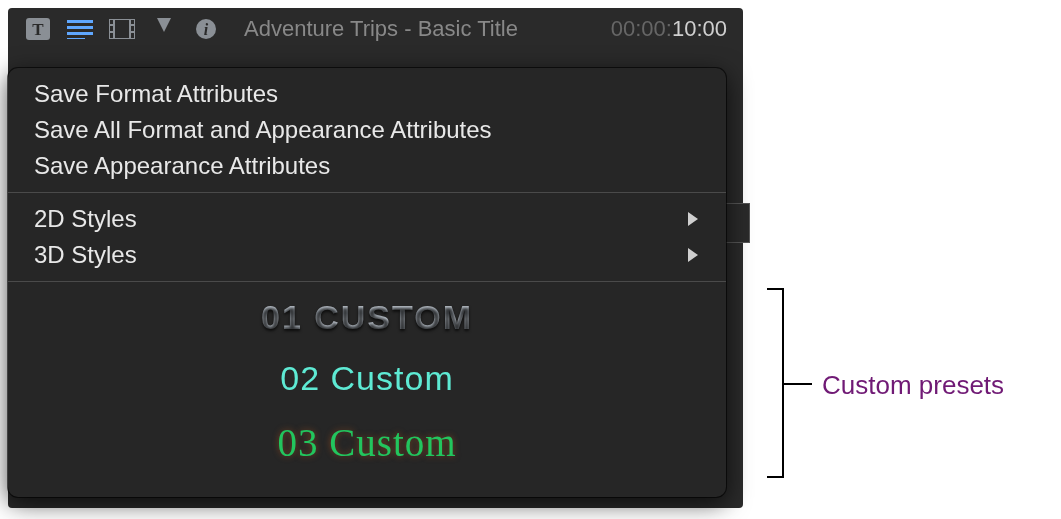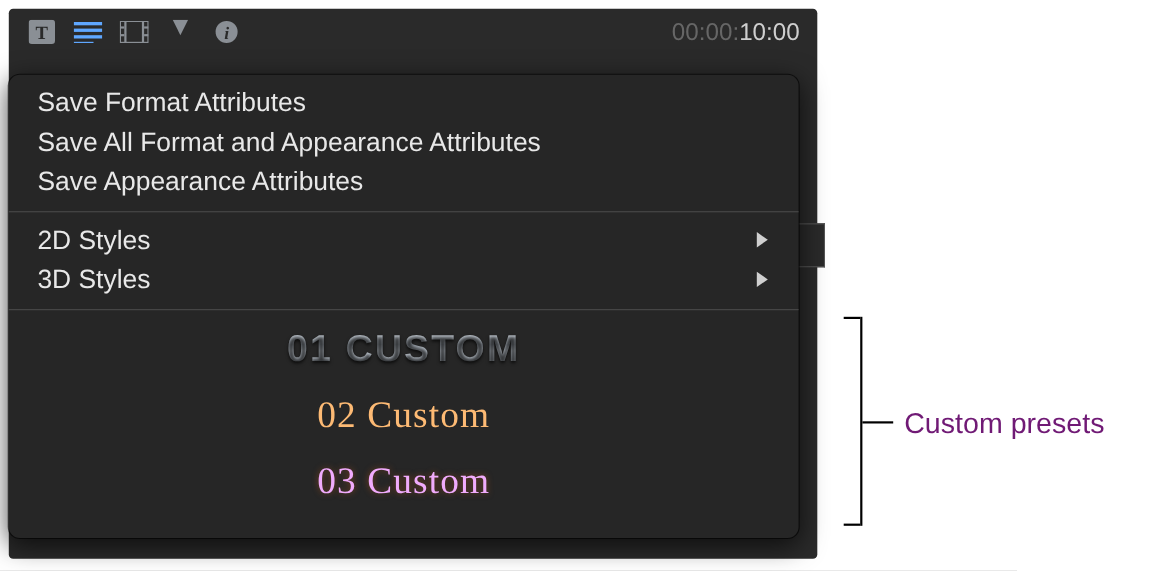--- a/index.html
+++ b/index.html
@@ -99,31 +99,31 @@
       font-size: 34px;
       letter-spacing: 2px;
       font-weight: 900;
       background: linear-gradient(180deg, #dce3ea 0%, #9aa2ab 40%, #c9d1da 55%, #6b7178 100%);
       -webkit-background-clip: text;
       background-clip: text;
       color: transparent;
       text-shadow: 0 2px 3px rgba(0,0,0,0.7);
     }
     .preset-02 {
-      font-family: Liberation Serif, serif;
+      font-family: Liberation Sans, sans-serif;
       font-size: 34px;
       letter-spacing: 1px;
-      color: #fdba74;
+      color: #5eead4;
       font-weight: 500;
     }
     .preset-03 {
       font-family: Georgia, serif;
-      font-size: 34px;
+      font-size: 39px;
       letter-spacing: 1px;
-      color: #f0abfc;
+      color: #22c55e;
       text-shadow: 0 0 6px rgba(185,87,27,0.6);
     }
 
     .callout {
       position: absolute;
       left: 760px;
       top: 288px;
       width: 280px;
       height: 195px;
     }
@@ -207,20 +207,21 @@
       <svg width="20" height="22" viewBox="0 0 20 22">
         <path d="M 3 0 L 17 0 L 10 14 Z" fill="#8a8f95"></path>
       </svg>
     </span>
     <span class="icon">
       <svg width="22" height="22" viewBox="0 0 22 22">
         <circle cx="11" cy="11" r="10" fill="#8a8f95"></circle>
         <text x="11" y="17" font-family="Georgia" font-size="16" font-style="italic" font-weight="bold" fill="#2a2a2a" text-anchor="middle">i</text>
       </svg>
     </span>
+    <span class="title-text">Adventure Trips - Basic Title</span>
     <span class="timecode">
       <span class="dim">00:00:</span><span class="bright">10:00</span>
     </span>
   </div>
 
   <div class="side-box"></div>
 
   <div class="dropdown">
     <div class="menu-item">
       <span>Save Format Attributes</span>

